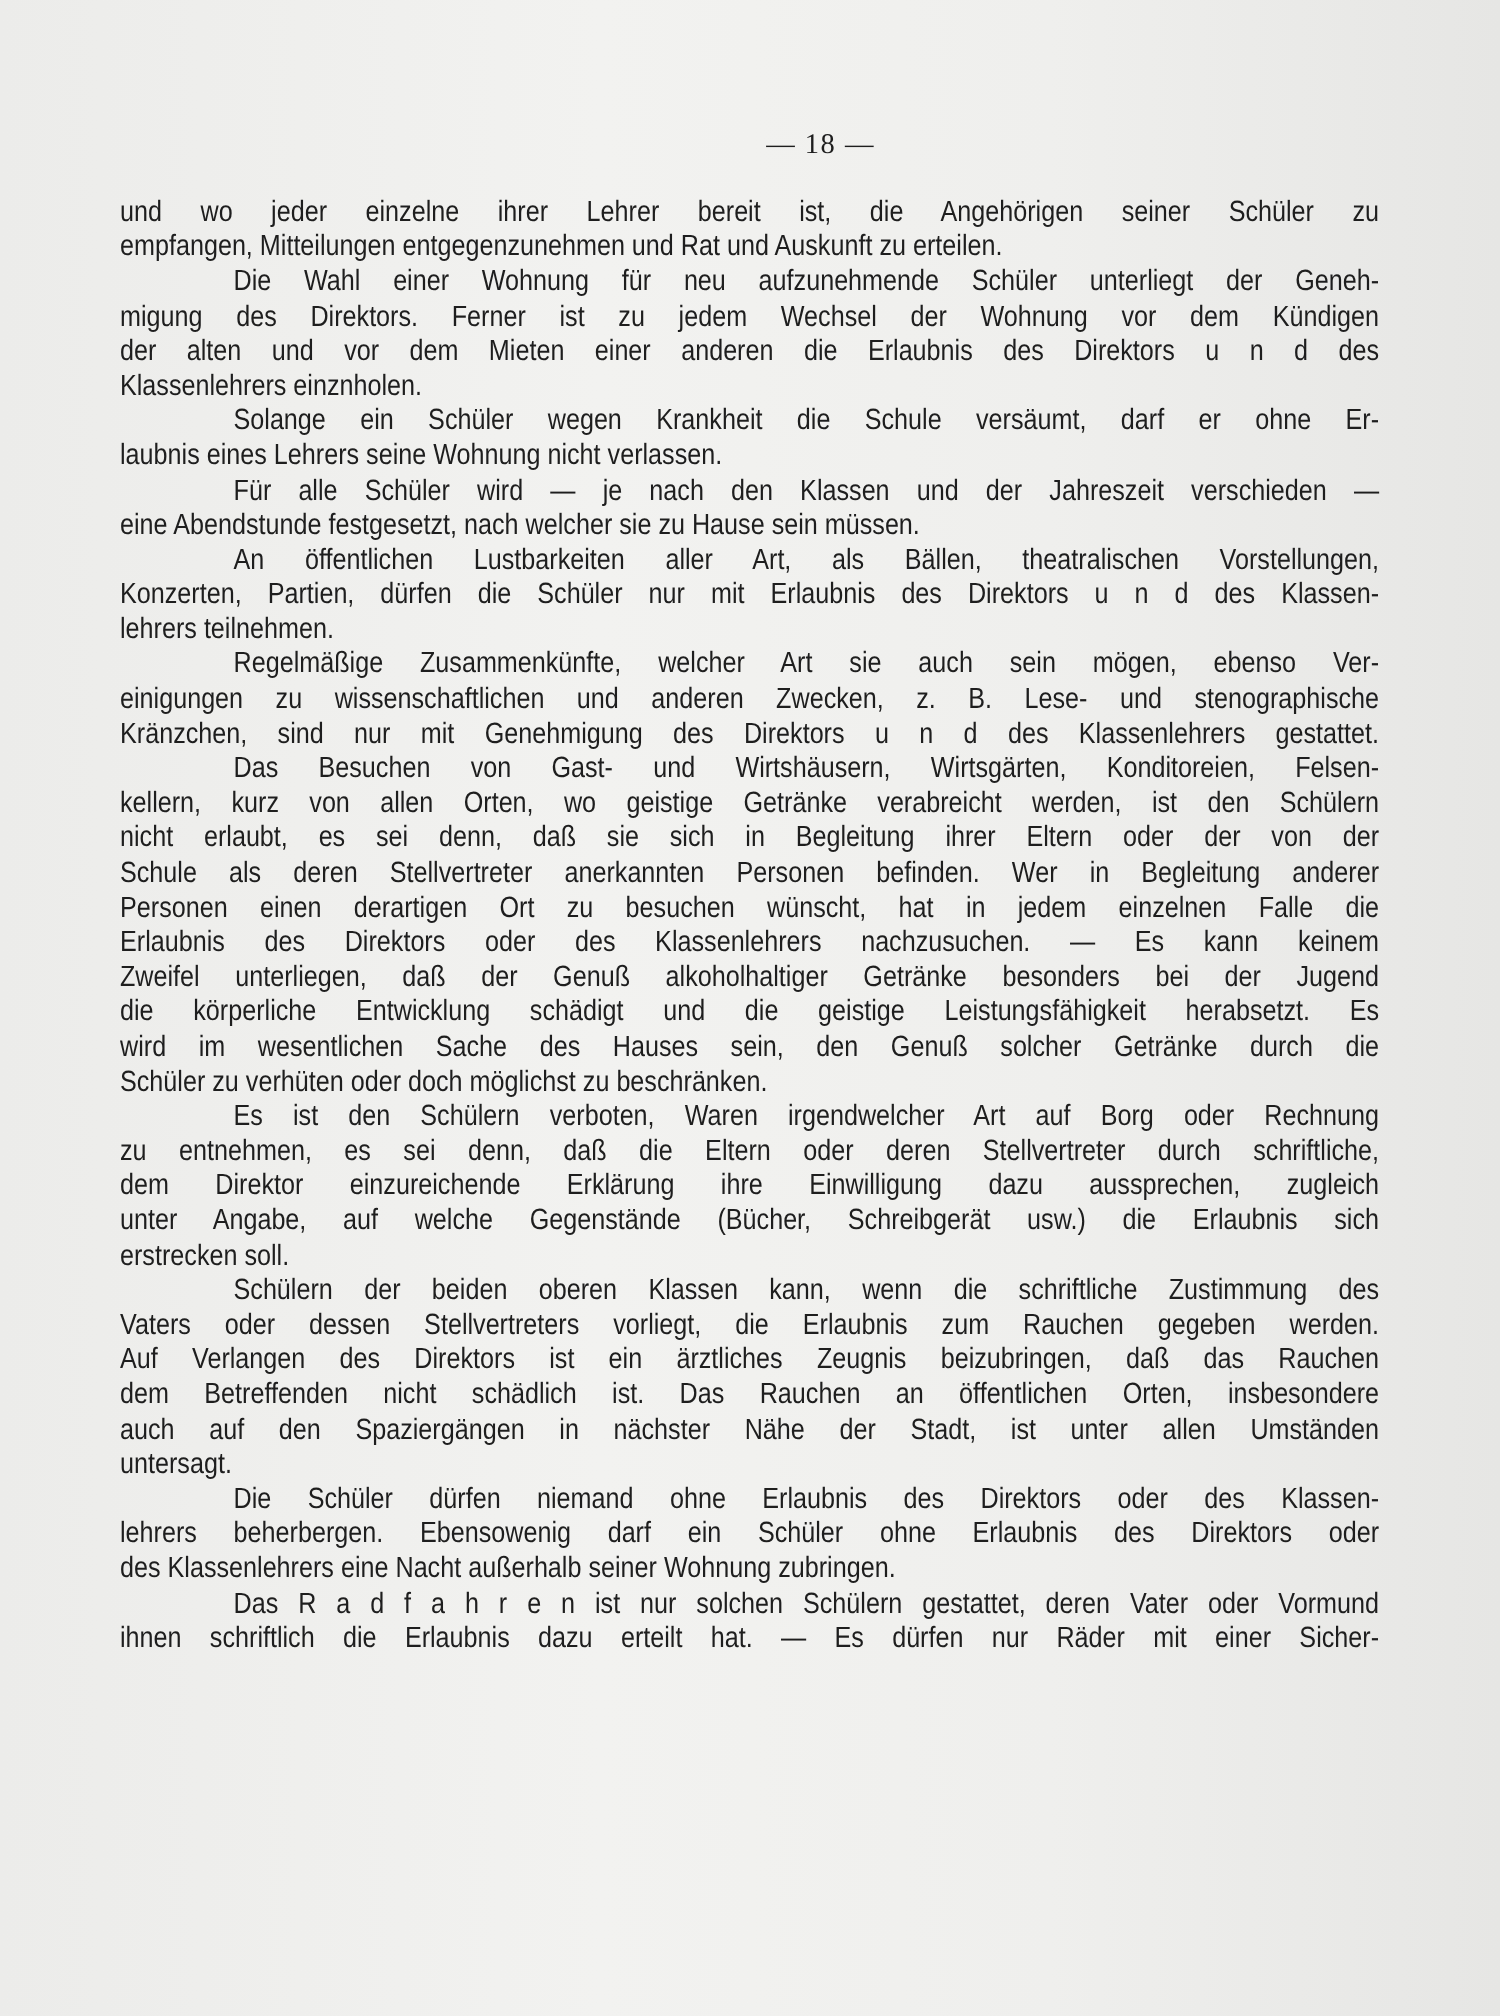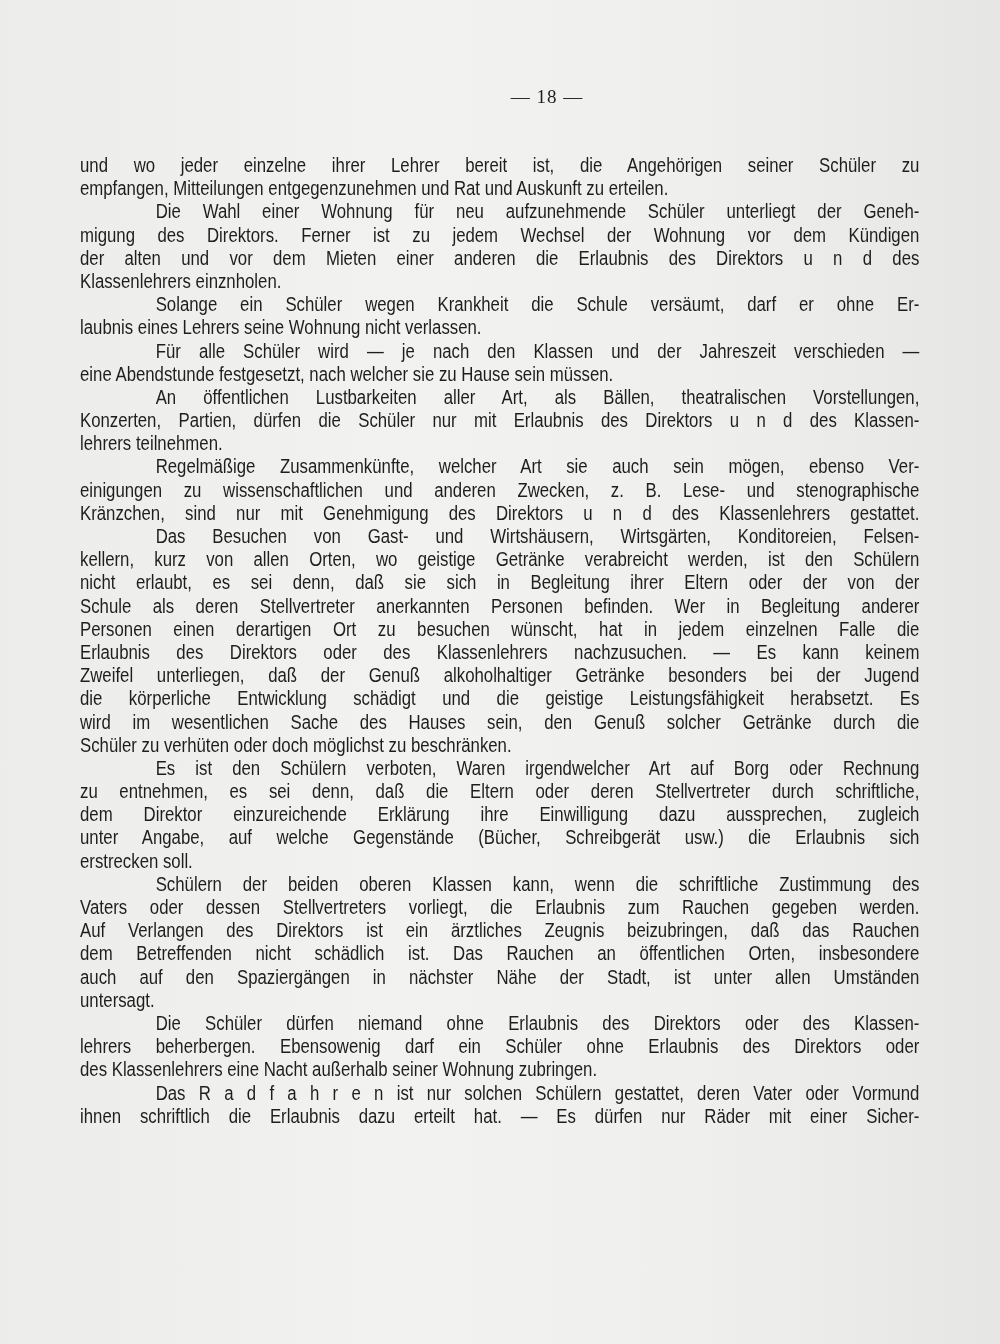--- a/index.html
+++ b/index.html
@@ -14,21 +14,21 @@
     position: absolute; left: 0; top: 0; width: 1000px; height: 1344px;
     background: linear-gradient(90deg, #ececea 0%, #f2f2f0 40%, #efefed 70%, #e6e6e4 100%);
   }
   .page-number {
     position: absolute; top: 86px; left: 0; width: 1000px;
     text-align: center; font-size: 19px; letter-spacing: 1px;
     font-family: "Liberation Serif", serif;
     padding-left: 47px;
   }
   .body-text {
-    position: absolute; left: 80px; top: 130px; width: 840px; margin-top: 24px;
+    position: absolute; left: 80px; top: 130px; width: 840px;
   }
   .line {
     height: 23.2px; line-height: 23.2px;
     font-size: 19.5px;
     white-space: nowrap;
     text-align: justify; text-align-last: justify;
     transform: scaleX(0.86); transform-origin: left center;
     width: 976px;
   }
   .line.last { text-align-last: left; }

